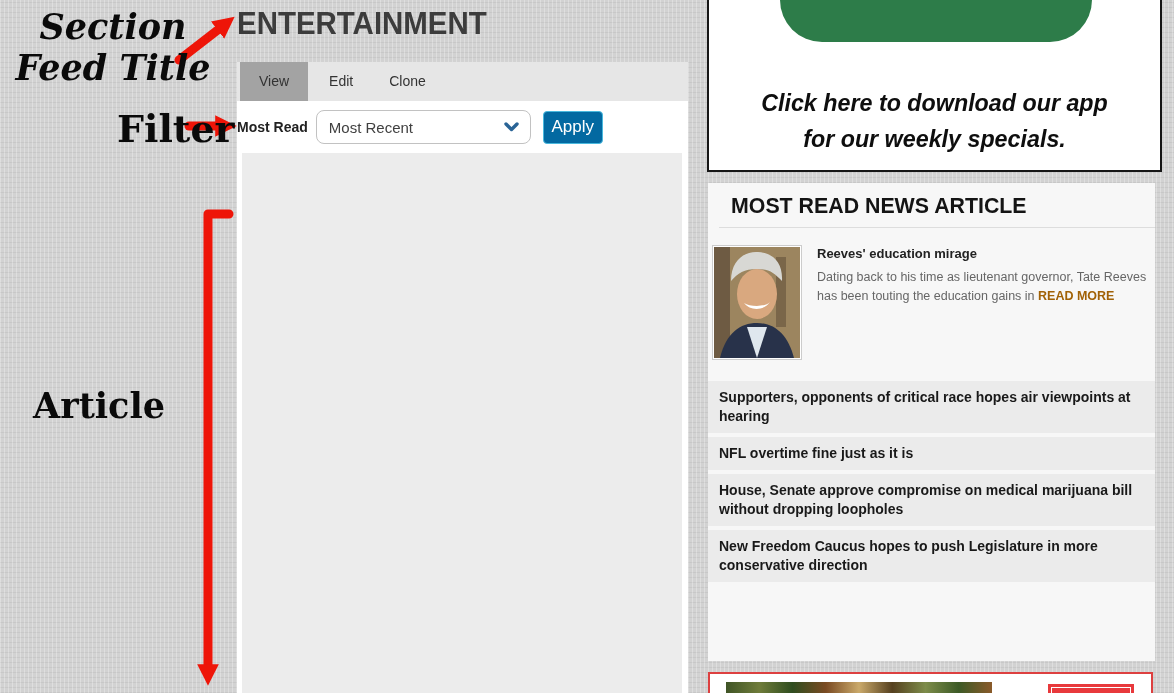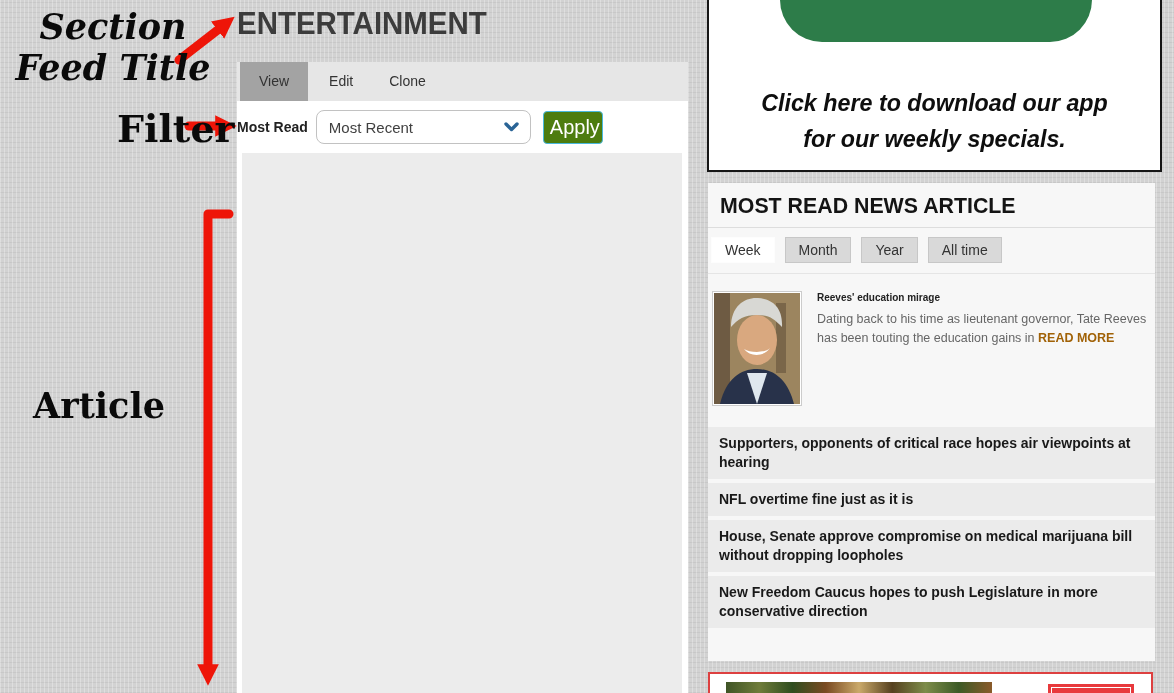--- a/index.html
+++ b/index.html
@@ -25,47 +25,47 @@
   .panel{position:absolute;left:0;top:62px;width:451px;height:631px;background:#fff;}
   .tabbar{height:39px;background:#e6e6e6;display:flex;align-items:stretch;padding-left:3px;}
   .tab{font-size:14px;color:#333;padding:11px 15px 0;margin-right:6px;cursor:pointer;}
   .tab.active{background:#a3a3a3;padding:11px 19px 0;}
   .filterrow{height:52px;display:flex;align-items:center;padding-left:0;background:#fff;}
   .flabel{font-weight:bold;font-size:14px;color:#222;margin-right:8px;}
   .select{width:215px;height:34px;border:1px solid #c2c2c2;border-radius:8px;background:#fff;
     display:flex;align-items:center;justify-content:space-between;
     padding:0 11px 0 12px;font-size:15px;color:#404040;box-sizing:border-box;cursor:pointer;}
   .chev{width:15px;height:10px;flex:none;}
-  .apply{margin-left:12px;width:60px;height:33px;background:#4d7c0f;border:1px solid #49b9de;
-    border-radius:4px;color:#fff;font-size:20px;font-family:inherit;cursor:pointer;}
+  .apply{margin-left:12px;width:60px;height:33px;background:#0369a1;border:1px solid #49b9de;
+    border-radius:4px;color:#fff;font-size:17px;font-family:inherit;cursor:pointer;}
   .feedarea{position:absolute;left:5px;right:6px;top:91px;bottom:0;background:#ececec;}
 
   
   .app-ad{position:absolute;left:707px;top:-8px;width:455px;height:180px;background:#fff;
     border:2px solid #161616;box-sizing:border-box;overflow:hidden;cursor:pointer;}
   .green-shape{position:absolute;left:71px;top:-36px;width:312px;height:84px;
     background:#2d7c49;border-radius:46px;}
   .ad-text{position:absolute;left:0;right:0;bottom:13px;text-align:center;
     font-weight:bold;font-style:italic;font-size:24px;line-height:36px;color:#0e0e0e;
     transform:scaleX(.97);}
 
   
   .mr-panel{position:absolute;left:708px;top:183px;width:447px;height:478px;background:#f7f7f7;
     box-sizing:border-box;overflow:hidden;}
-  .mr-headwrap{border-bottom:1px solid #ddd;padding:10px 12px 8px;}
+  .mr-headwrap{border-bottom:1px solid #ddd;padding:10px 12px 8px;margin-left:11px;}
   .mr-head{margin:0;font-size:22px;font-weight:bold;color:#141414;letter-spacing:0;
     transform:scaleX(.97);transform-origin:left;white-space:nowrap;}
   .mr-tabs{padding:9px 8px 10px 3px;border-bottom:1px solid #e5e5e5;display:flex;gap:10px;}
   .mr-tab{font-size:14px;color:#333;padding:4px 13px;background:#d9d9d9;border:1px solid #c7c7c7;cursor:pointer;}
   .mr-tab.active{background:#fff;border-color:#fdfdfd;}
   .mr-feat{display:flex;padding:17px 8px 21px 4px;}
   .feat-img{width:88px;height:113px;border:1px solid #ccc;background:#fff;flex:none;cursor:pointer;}
   .feat-img svg{display:block;width:86px;height:111px;margin:1px;}
   .feat-body{margin-left:15px;padding-top:1px;}
-  .feat-title{font-size:10px;font-weight:bold;color:#222;margin:0 0 7px;}
+  .feat-title{font-size:13px;font-weight:bold;color:#222;margin:0 0 7px;}
   .feat-text{font-size:12.5px;color:#666;line-height:19px;width:336px;}
   .read-more{color:#a16207;font-weight:bold;cursor:pointer;}
   .mr-item{background:#ebebeb;margin:0 0 4px;padding:7px 11px;font-size:14px;font-weight:bold;
     line-height:19px;color:#191919;cursor:pointer;}
 
   
   .bottom-ad{position:absolute;left:708px;top:672px;width:445px;height:46px;background:#fff;
     border:2px solid #dd4040;box-sizing:border-box;cursor:pointer;}
   .ba-img{position:absolute;left:16px;top:8px;width:266px;height:28px;
     background:linear-gradient(90deg,#3f5426,#6f7c3a,#2f4d1f,#7a4a22,#caa96a,#55401f,#7d8c4a,#3c5a26,#8a5a2a);}
@@ -124,26 +124,20 @@
     <div class="ad-text">
       <div>Click here to download our app</div>
       <div>for our weekly specials.</div>
     </div>
   </div>
 
   <div class="mr-panel">
     <div class="mr-headwrap">
       <h2 class="mr-head">MOST READ NEWS ARTICLE</h2>
     </div>
-    <div class="mr-tabs">
-      <div class="mr-tab active">Week</div>
-      <div class="mr-tab">Month</div>
-      <div class="mr-tab">Year</div>
-      <div class="mr-tab">All time</div>
-    </div>
     <div class="mr-feat">
       <div class="feat-img">
         <svg viewBox="0 0 86 111">
           <rect x="0" y="0" width="86" height="111" fill="#9c855f"></rect>
           <rect x="0" y="0" width="16" height="111" fill="#6e5b43"></rect>
           <rect x="62" y="10" width="10" height="70" fill="#7a6649"></rect>
           <path d="M6,111 C12,86 26,76 43,76 C61,76 74,88 80,111 z" fill="#28324a"></path>
           <path d="M33,80 L43,111 L53,80 z" fill="#dfe7ee"></path>
           <ellipse cx="43" cy="47" rx="20" ry="25" fill="#d9a87f"></ellipse>
           <path d="M17,34 C17,12 32,4 44,5 C58,6 69,14 68,34 C60,26 56,22 43,22 C30,22 24,26 17,34 z" fill="#d8d8d4"></path>

